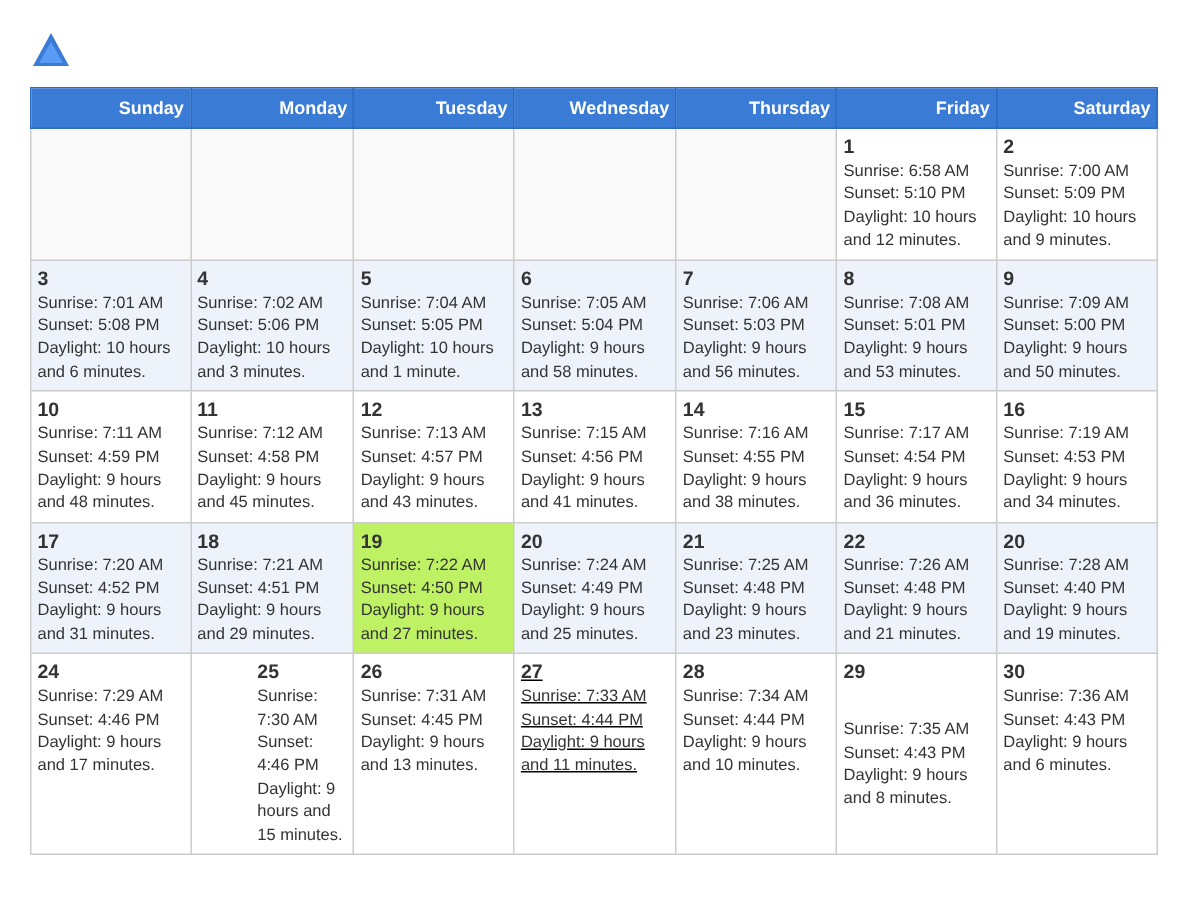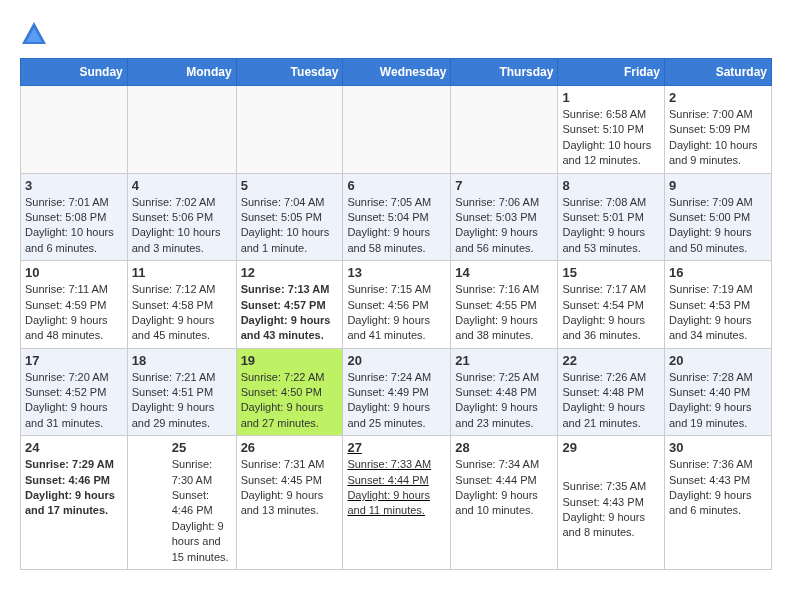--- a/index.html
+++ b/index.html
@@ -191,21 +191,21 @@
 Daylight: 9 hours and 48 minutes.</div>
         </td>
         <td style="background: rgb(255, 255, 255);">
           <span class="day-number">11</span>
           <div class="day-info" style="white-space: pre-line;">Sunrise: 7:12 AM
 Sunset: 4:58 PM
 Daylight: 9 hours and 45 minutes.</div>
         </td>
         <td style="background: rgb(255, 255, 255);">
           <span class="day-number">12</span>
-          <div class="day-info" style="white-space: pre-line; font-weight: bold;">Sunrise: 7:13 AM
+          <div class="day-info" style="white-space: pre-line;">Sunrise: 7:13 AM
 Sunset: 4:57 PM
 Daylight: 9 hours and 43 minutes.</div>
         </td>
         <td style="background: rgb(255, 255, 255);">
           <span class="day-number">13</span>
           <div class="day-info" style="white-space: pre-line;">Sunrise: 7:15 AM
 Sunset: 4:56 PM
 Daylight: 9 hours and 41 minutes.</div>
         </td>
         <td style="background: rgb(255, 255, 255);">
@@ -267,21 +267,21 @@
         <td style="background: rgb(238, 242, 251);">
           <span class="day-number">20</span>
           <div class="day-info" style="white-space: pre-line;">Sunrise: 7:28 AM
 Sunset: 4:40 PM
 Daylight: 9 hours and 19 minutes.</div>
         </td>
       </tr>
       <tr>
         <td style="background: rgb(255, 255, 255);">
           <span class="day-number">24</span>
-          <div class="day-info" style="white-space: pre-line; font-weight: bold;">Sunrise: 7:29 AM
+          <div class="day-info" style="white-space: pre-line;">Sunrise: 7:29 AM
 Sunset: 4:46 PM
 Daylight: 9 hours and 17 minutes.</div>
         </td>
         <td style="background: rgb(255, 255, 255); padding-left: 44px;">
           <span class="day-number">25</span>
           <div class="day-info" style="white-space: pre-line;">Sunrise: 7:30 AM
 Sunset: 4:46 PM
 Daylight: 9 hours and 15 minutes.</div>
         </td>
         <td style="background: rgb(255, 255, 255);">

